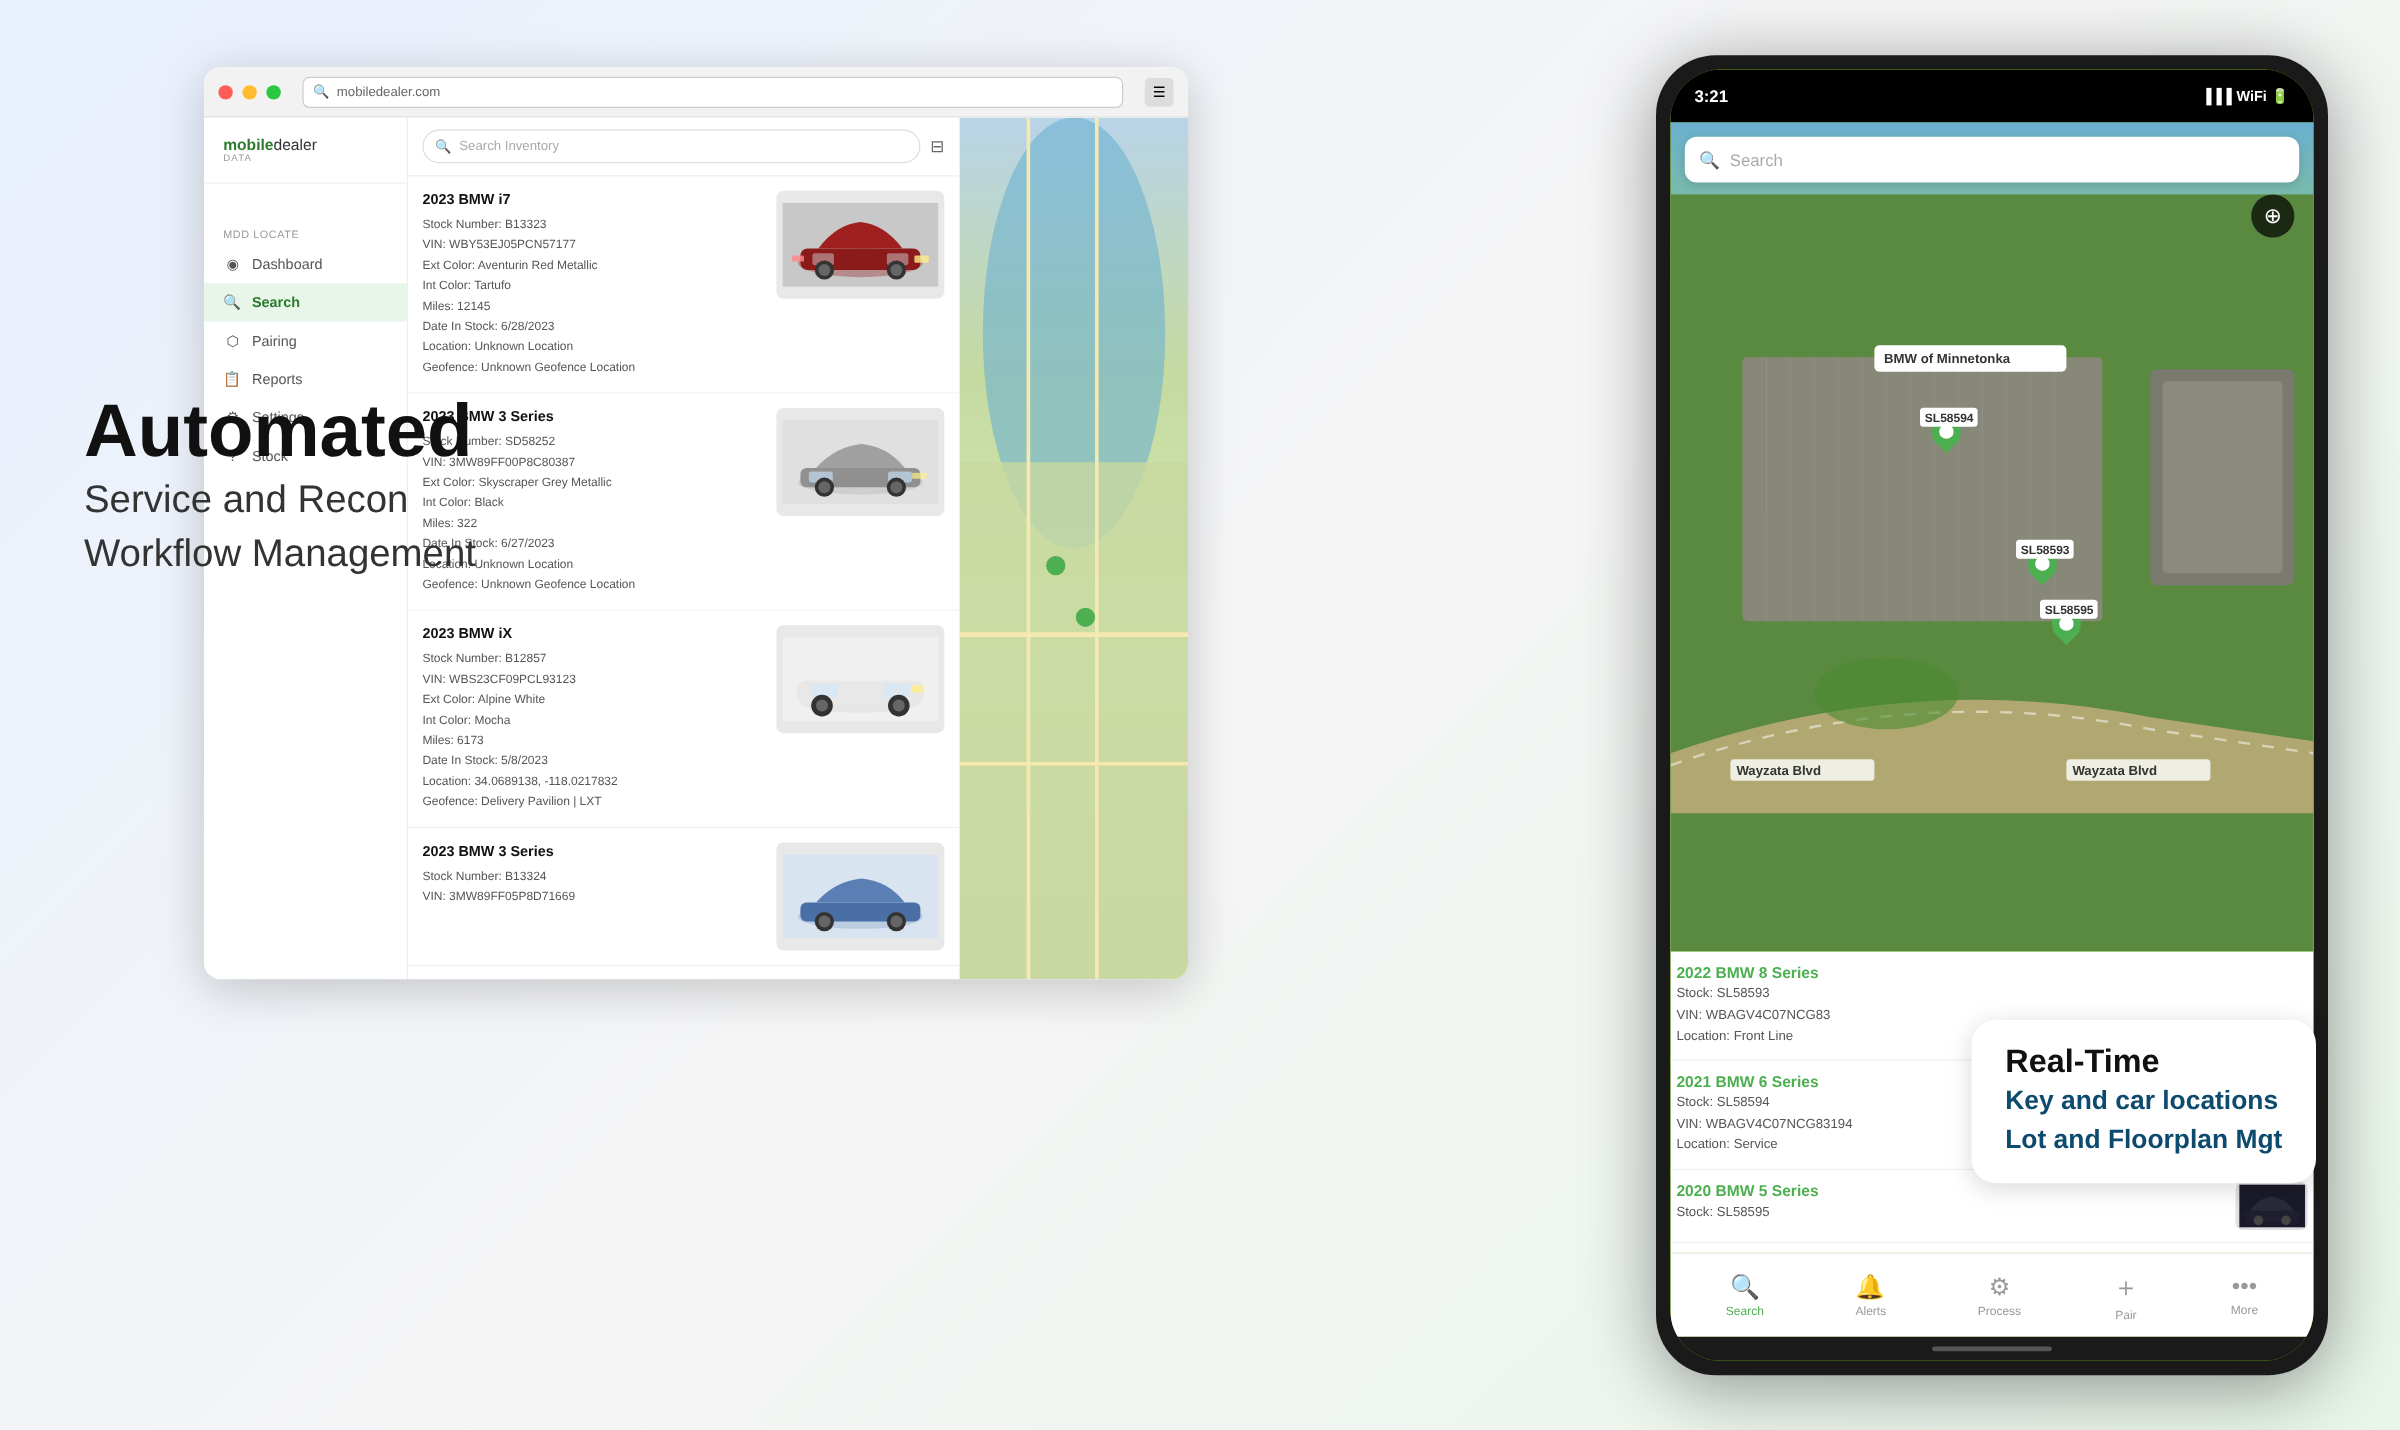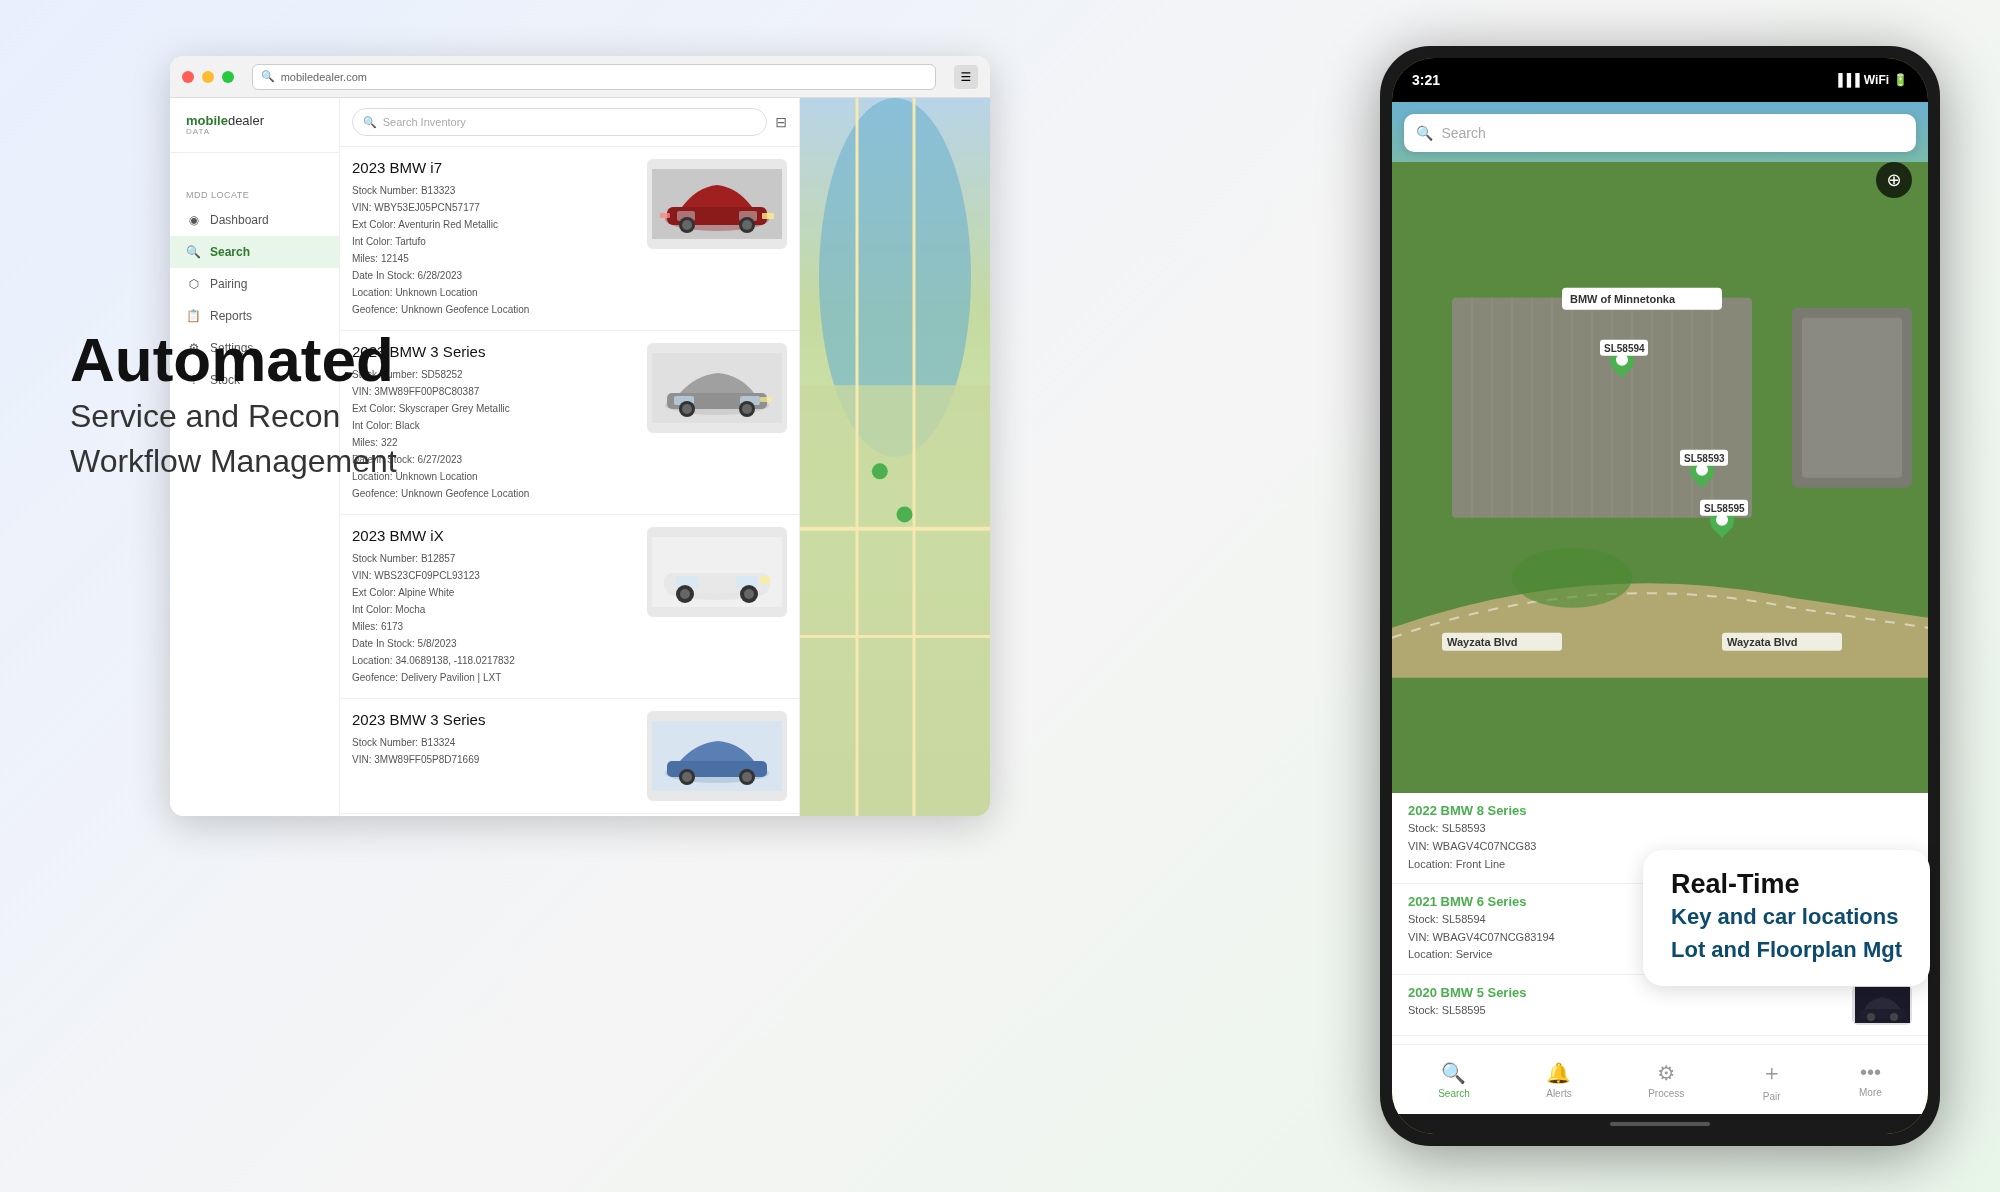--- a/index.html
+++ b/index.html
@@ -227,22 +227,22 @@
       border-bottom: 1px solid #f0f0f0;
       padding: 12px;
       display: flex;
       gap: 12px;
       background: white;
     }
     .car-info {
       flex: 1;
     }
     .car-title {
-      font-size: 15px;
-      font-weight: 400;
+      font-size: 12px;
+      font-weight: 700;
       color: #111;
       margin-bottom: 6px;
     }
     .car-detail {
       font-size: 10px;
       color: #555;
       line-height: 1.7;
     }
     .car-image {
       width: 140px;
@@ -366,21 +366,21 @@
     
     .phone-list {
       background: white;
       flex-shrink: 0;
       padding: 0 0 8px;
       max-height: 340px;
       overflow: hidden;
     }
 
     .phone-list-item {
-      padding: 10px 16px;
+      padding: 10px 5px;
       border-bottom: 1px solid #f0f0f0;
       display: flex;
       gap: 10px;
       align-items: flex-start;
     }
     .phone-list-info { flex: 1; }
     .phone-list-title {
       font-size: 13px;
       font-weight: 700;
       color: #4CAF50;

